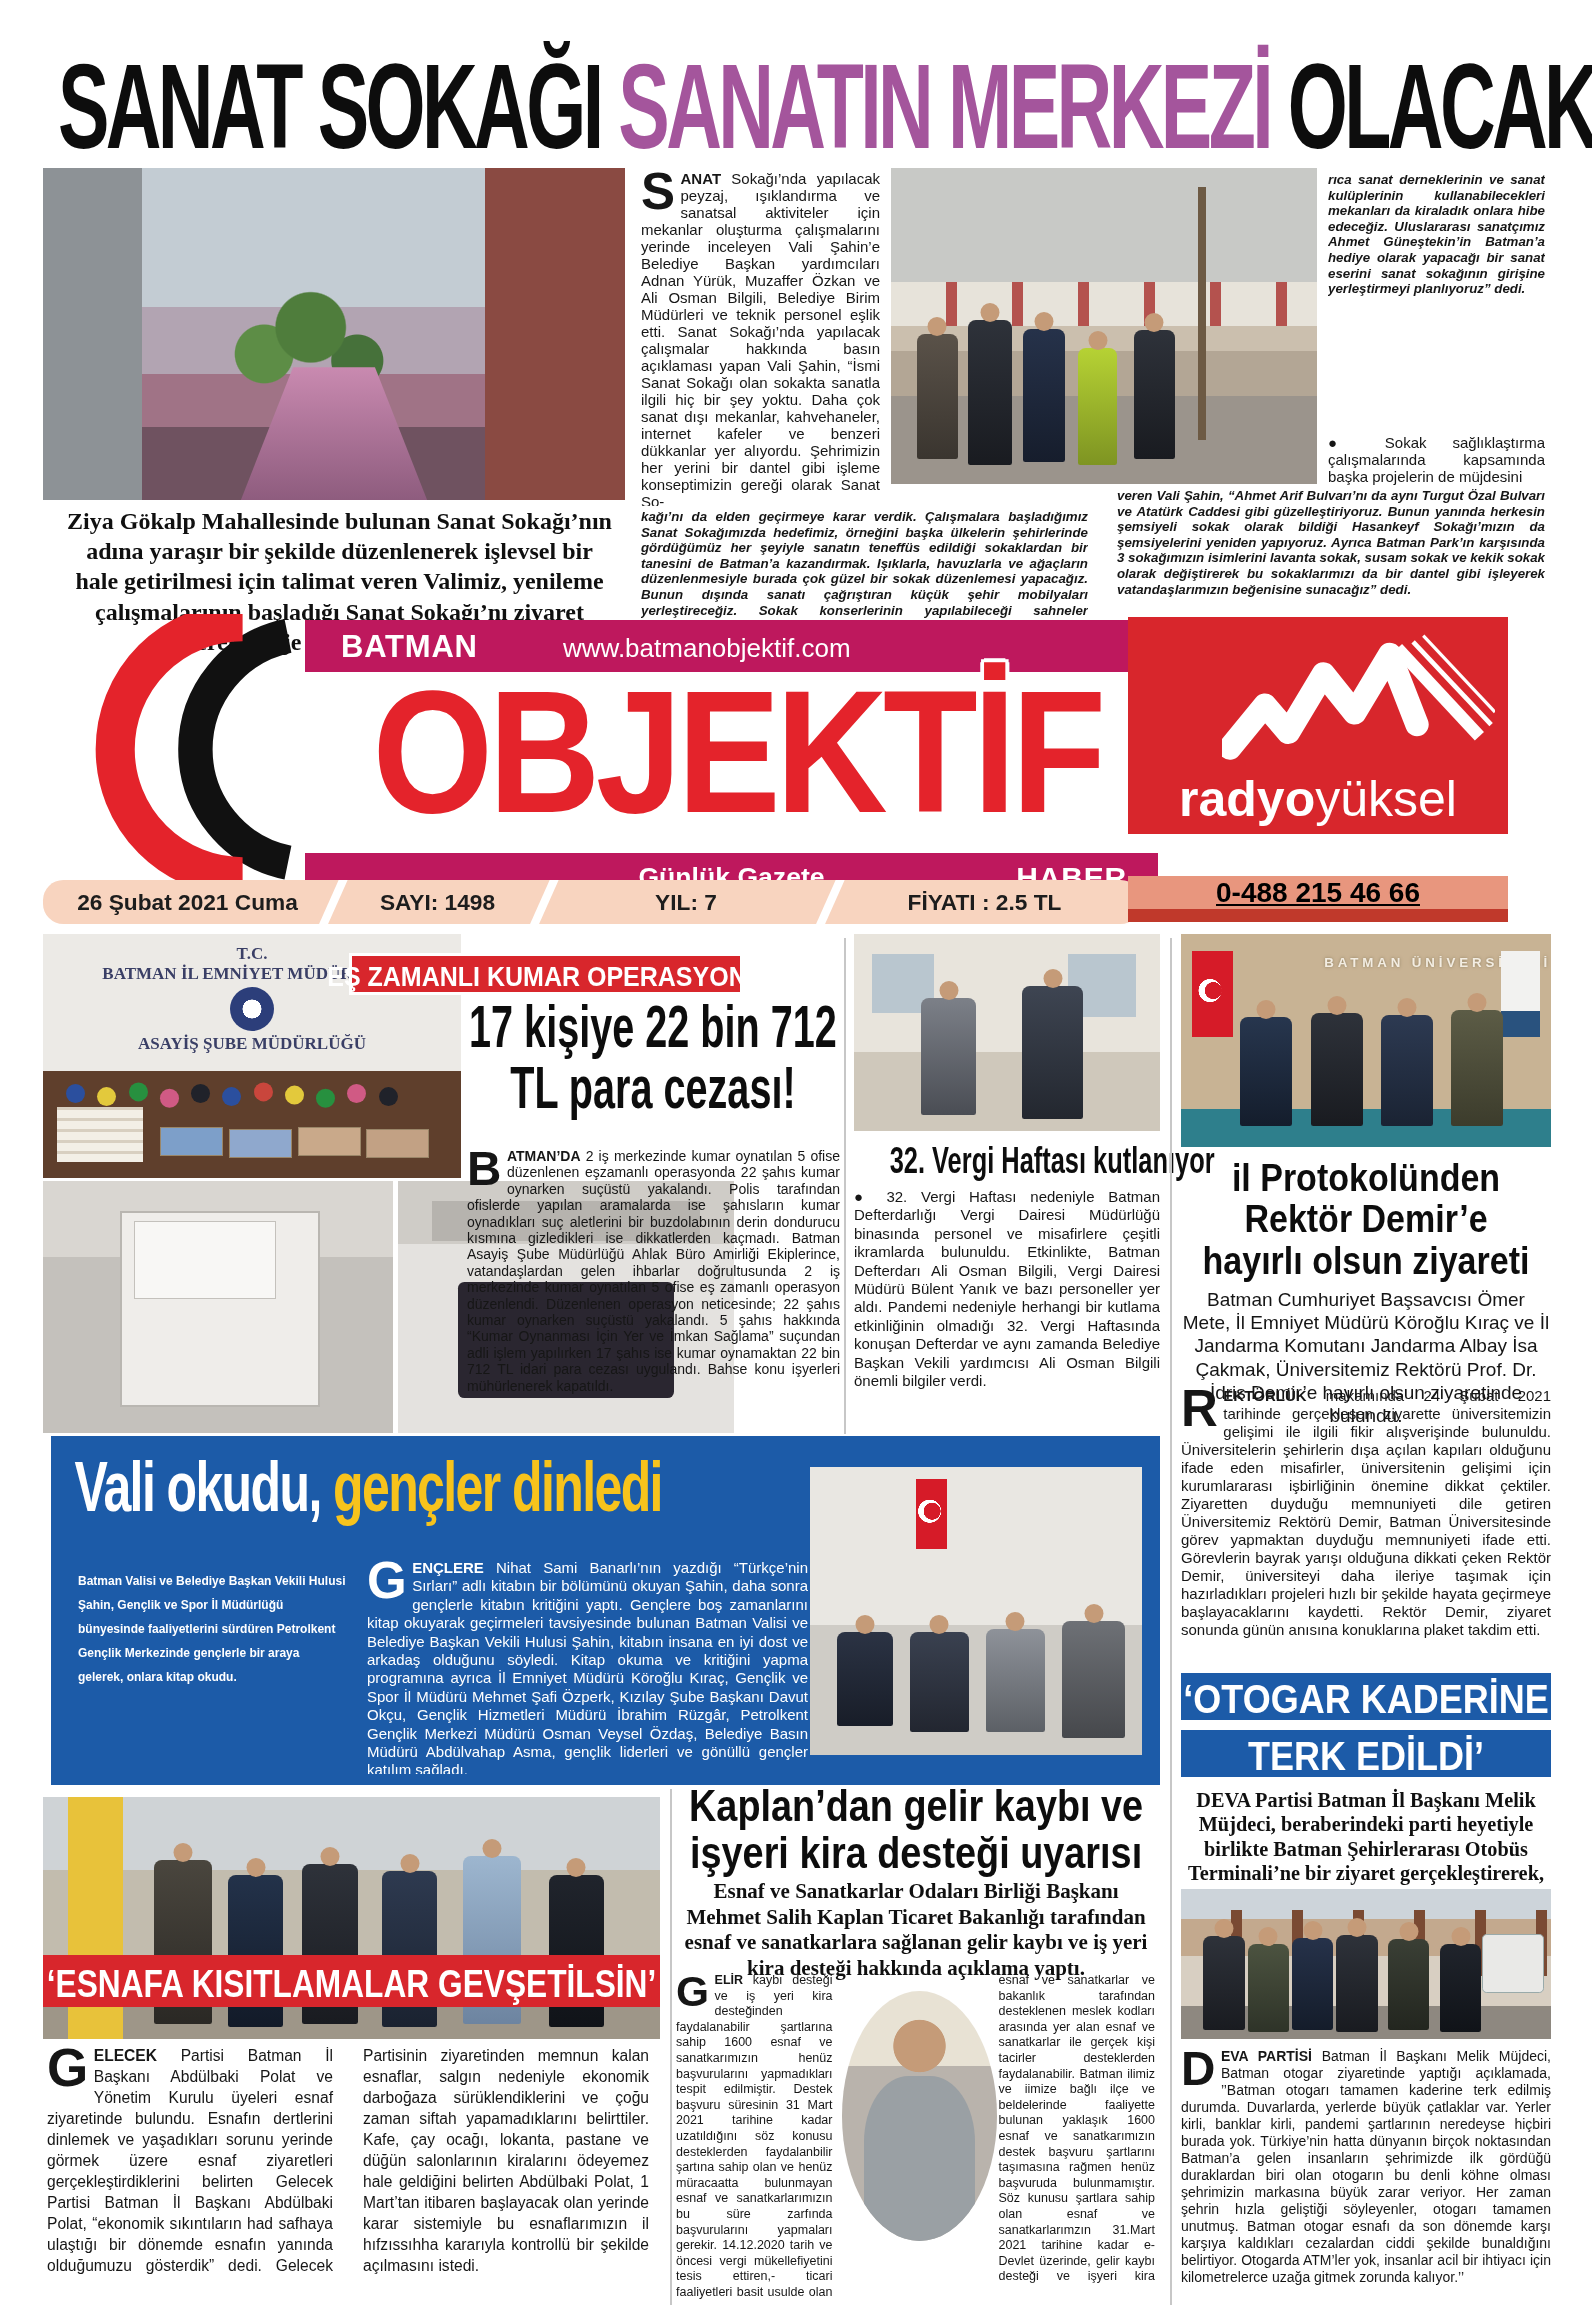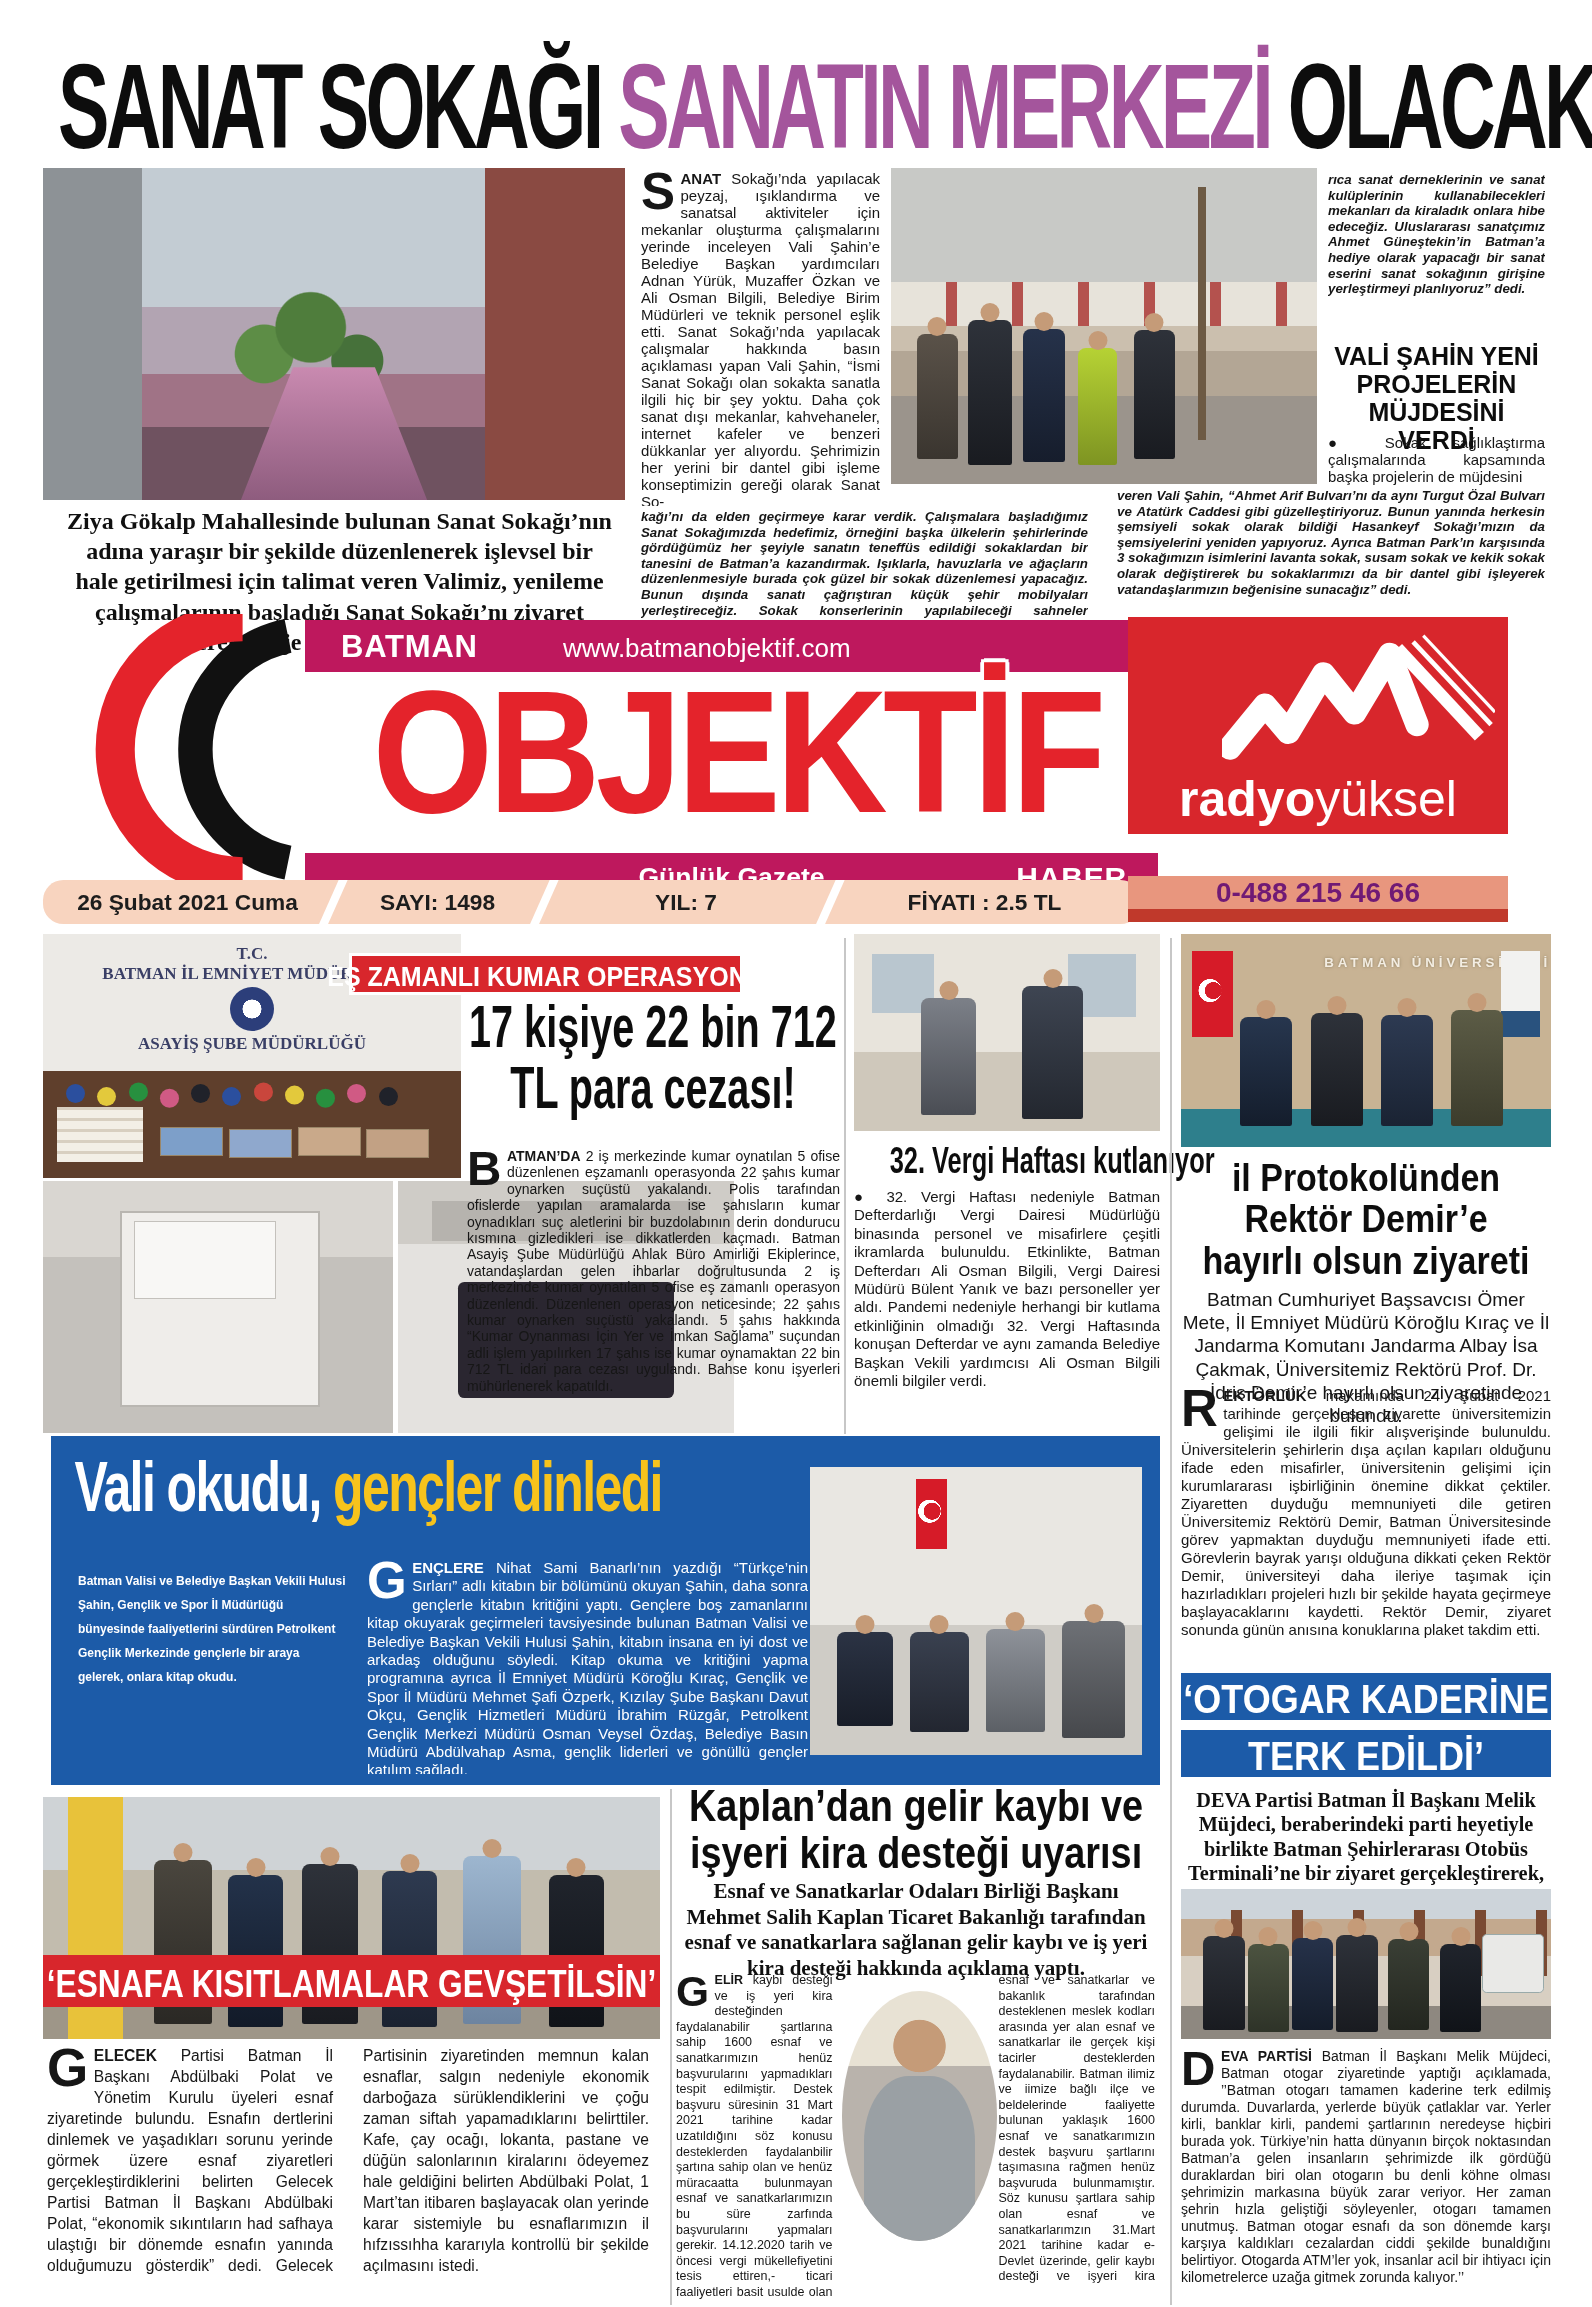--- a/index.html
+++ b/index.html
@@ -69,25 +69,20 @@
     <div class="person" style="left:6%;bottom:8%;width:41px;height:125px;background:linear-gradient(#5a5249,#3a352f);"></div>
     <div class="person" style="left:18%;bottom:6%;width:44px;height:145px;"></div>
     <div class="person" style="left:31%;bottom:7%;width:42px;height:133px;background:linear-gradient(#26324a,#161d2c);"></div>
     <div class="person" style="left:44%;bottom:6%;width:39px;height:117px;background:linear-gradient(#b6d234,#7e9422);"></div>
     <div class="person" style="left:57%;bottom:8%;width:41px;height:129px;"></div>
     <div class="abs" style="left:72%;top:6%;width:7.8px;height:80%;background:#6d5a44;"></div>
   </div>
 
   <div class="body-text italic-b" style="left:1328px;top:172px;width:217px;height:164px;font-size:13.3px;line-height:15.6px;">rıca sanat derneklerinin ve sanat kulüplerinin kullanabilecekleri mekanları da kiraladık onlara hibe edeceğiz. Uluslararası sanatçımız Ahmet Güneştekin’in Batman’a hediye olarak yapacağı bir sanat eserini sanat sokağının girişine yerleştirmeyi planlıyoruz” dedi.</div>
 
-  <div class="abs" style="left:1328px;top:342px;width:217px;text-align:center;font-weight:900;font-size:25px;line-height:1.12;color:#0d0d0d;">
-    <div>VALİ ŞAHİN YENİ</div>
-    <div>PROJELERİN</div>
-    <div>MÜJDESİNİ VERDİ</div>
-  </div>
 
   <div class="body-text" style="left:1328px;top:434px;width:217px;height:52px;font-size:15px;line-height:17px;">● Sokak sağlıklaştırma çalışmalarında kapsamında başka projelerin de müjdesini</div>
 
   <div class="body-text italic-b" style="left:641px;top:509px;width:447px;height:109px;font-size:13.3px;line-height:15.6px;">kağı’nı da elden geçirmeye karar verdik. Çalışmalara başladığımız Sanat Sokağımızda hedefimiz, örneğini başka ülkelerin şehirlerinde gördüğümüz her şeyiyle sanatın teneffüs edildiği sokaklardan bir tanesini de Batman’a kazandırmak. Işıklarla, havuzlarla ve ağaçların düzenlenmesiyle burada çok güzel bir sokak düzenlemesi yapacağız. Bunun dışında sanatı çağrıştıran küçük şehir mobilyaları yerleştireceğiz. Sokak konserlerinin yapılabileceği sahneler oluşturacağız. Ay-</div>
   <div class="body-text italic-b" style="left:1117px;top:488px;width:428px;height:111px;font-size:13.3px;line-height:15.6px;">veren Vali Şahin, “Ahmet Arif Bulvarı’nı da aynı Turgut Özal Bulvarı ve Atatürk Caddesi gibi güzelleştiriyoruz. Bunun yanında herkesin şemsiyeli sokak olarak bildiği Hasankeyf Sokağı’mızın da şemsiyelerini yeniden yapıyoruz. Ayrıca Batman Park’ın karşısında 3 sokağımızın isimlerini lavanta sokak, susam sokak ve kekik sokak olarak değiştirerek bu sokaklarımızı da bir dantel gibi işleyerek vatandaşlarımızın beğenisine sunacağız” dedi.</div>
 
   <div class="bar-black" style="left:305px;top:620px;width:853px;height:52px;">
     <span class="abs" style="left:36px;top:9.4px;font-weight:bold;font-size:31px;letter-spacing:0.8px;">BATMAN</span>
     <span class="abs" style="left:258px;top:12.5px;font-size:26px;">www.batmanobjektif.com</span>
   </div>
@@ -121,21 +116,21 @@
       <polyline points="10,150 55,95 85,130 130,55 170,105 215,30 250,120" fill="none" stroke="#ffffff" stroke-width="30" stroke-linecap="round" stroke-linejoin="round"></polyline>
       <line x1="225" y1="22" x2="330" y2="135" stroke="#fff" stroke-width="16"></line>
       <line x1="245" y1="14" x2="345" y2="120" stroke="#fff" stroke-width="6"></line>
       <line x1="258" y1="6" x2="350" y2="104" stroke="#fff" stroke-width="4"></line>
     </svg>
     <div class="abs" style="left:0;top:153px;width:100%;text-align:center;color:#fff;font-size:50px;">
       <span style="font-weight:800;">radyo</span><span style="font-weight:300;">yüksel</span>
     </div>
     <div class="abs" style="left:0;top:219px;width:100%;text-align:center;color:#fff;font-size:24px;">www.radyoyuksel.com.tr</div>
     <div class="abs" style="left:0;top:259px;width:100%;height:33px;background:#e8967e;text-align:center;">
-      <span style="font-weight:800;font-size:28px;color:#701a75;line-height:33px;">0-488 215 46 66</span>
+      <span style="font-weight:800;font-size:28px;color:#000000;line-height:33px;text-decoration:underline;">0-488 215 46 66</span>
     </div>
     <div class="abs" style="left:0;top:292px;width:100%;height:12.5px;background:#c0392b;"></div>
   </div>
 
   <div class="photo" style="left:43px;top:934px;width:418px;height:244px;background:linear-gradient(180deg,#eceae6 0 56%,#5f3f2c 56% 100%);">
     <div class="abs" style="left:6%;top:4%;width:88%;text-align:center;color:#3a3f66;font-family:'Liberation Serif',serif;font-weight:bold;">
       <div style="font-size:17px;">T.C.</div>
       <div style="font-size:17px;">BATMAN İL EMNİYET MÜDÜRLÜĞÜ</div>
       <div style="width:44px;height:44px;margin:3.1px auto;border-radius:50%;background:radial-gradient(circle,#fff 0 30%,#2c3e7a 31%);"></div>
       <div style="font-size:17px;">ASAYİŞ ŞUBE MÜDÜRLÜĞÜ</div>

